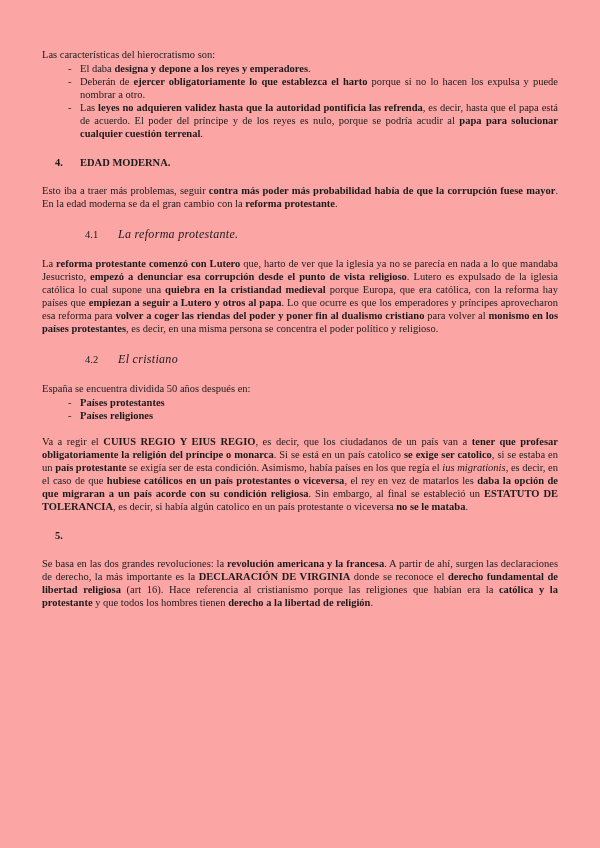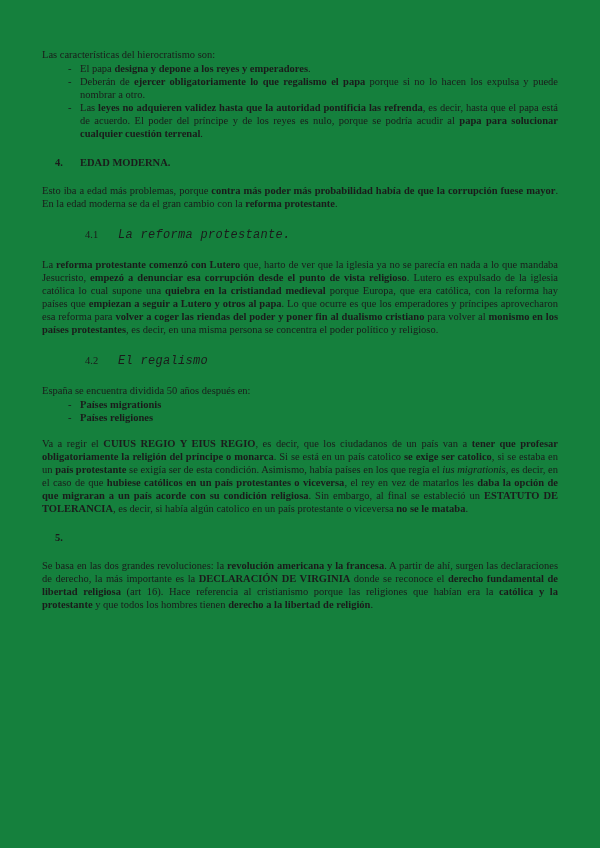--- a/index.html
+++ b/index.html
@@ -58,65 +58,65 @@
     margin: 17px 0 15px 43px;
     font-size: 10.5px;
     line-height: 15px;
   }
   .subheading .h-num {
     flex: 0 0 33px;
   }
   .seg-b { font-weight: bold; }
   .seg-i { font-style: italic; }
   .seg-script {
-    font-family: Liberation Mono, monospace;
+    font-family: Liberation Serif, serif;
     font-style: italic;
     font-size: 12px;
     letter-spacing: 0.3px;
   }
   .heading .seg-script { font-size: 12px; }
 </style>
 </head>
 <body>
 
-<div class="sheet" style="background: #15803d; color: rgb(27, 27, 27);">
+<div class="sheet" style="background: #fca5a5; color: rgb(27, 27, 27);">
     <p class="para tight"><span class="seg">Las características del hierocratismo son:</span></p>
     <ul class="doc-list">
       <li>
         <span class="bullet">-</span>
-        <span class="li-text"><span class="seg">El papa </span><span class="seg seg-b">designa y depone a los reyes y emperadores</span><span class="seg">.</span></span>
+        <span class="li-text"><span class="seg">El daba </span><span class="seg seg-b">designa y depone a los reyes y emperadores</span><span class="seg">.</span></span>
       </li>
       <li>
         <span class="bullet">-</span>
-        <span class="li-text"><span class="seg">Deberán de </span><span class="seg seg-b">ejercer obligatoriamente lo que regalismo el papa</span><span class="seg"> porque si no lo hacen los expulsa y puede nombrar a otro.</span></span>
+        <span class="li-text"><span class="seg">Deberán de </span><span class="seg seg-b">ejercer obligatoriamente lo que establezca el harto</span><span class="seg"> porque si no lo hacen los expulsa y puede nombrar a otro.</span></span>
       </li>
       <li>
         <span class="bullet">-</span>
         <span class="li-text"><span class="seg">Las </span><span class="seg seg-b">leyes no adquieren validez hasta que la autoridad pontificia las refrenda</span><span class="seg">, es decir, hasta que el papa está de acuerdo. El poder del príncipe y de los reyes es nulo, porque se podría acudir al </span><span class="seg seg-b">papa para solucionar cualquier cuestión terrenal</span><span class="seg">.</span></span>
       </li>
     </ul>
     <div class="heading">
       <span class="h-num">4.</span>
       <span class="h-text"><span class="seg seg-b">EDAD MODERNA.</span></span>
     </div>
-    <p class="para"><span class="seg">Esto iba a edad más problemas, porque </span><span class="seg seg-b">contra más poder más probabilidad había de que la corrupción fuese mayor</span><span class="seg">. En la edad moderna se da el gran cambio con la </span><span class="seg seg-b">reforma protestante</span><span class="seg">.</span></p>
+    <p class="para"><span class="seg">Esto iba a traer más problemas, seguir </span><span class="seg seg-b">contra más poder más probabilidad había de que la corrupción fuese mayor</span><span class="seg">. En la edad moderna se da el gran cambio con la </span><span class="seg seg-b">reforma protestante</span><span class="seg">.</span></p>
     <div class="subheading">
       <span class="h-num">4.1</span>
       <span class="h-text"><span class="seg seg-script">La reforma protestante.</span></span>
     </div>
     <p class="para"><span class="seg">La </span><span class="seg seg-b">reforma protestante comenzó con Lutero</span><span class="seg"> que, harto de ver que la iglesia ya no se parecía en nada a lo que mandaba Jesucristo, </span><span class="seg seg-b">empezó a denunciar esa corrupción desde el punto de vista religioso</span><span class="seg">. Lutero es expulsado de la iglesia católica lo cual supone una </span><span class="seg seg-b">quiebra en la cristiandad medieval</span><span class="seg"> porque Europa, que era católica, con la reforma hay países que </span><span class="seg seg-b">empiezan a seguir a Lutero y otros al papa</span><span class="seg">. Lo que ocurre es que los emperadores y príncipes aprovecharon esa reforma para </span><span class="seg seg-b">volver a coger las riendas del poder y poner fin al dualismo cristiano</span><span class="seg"> para volver al </span><span class="seg seg-b">monismo en los países protestantes</span><span class="seg">, es decir, en una misma persona se concentra el poder político y religioso.</span></p>
     <div class="subheading">
       <span class="h-num">4.2</span>
-      <span class="h-text"><span class="seg seg-script">El regalismo</span></span>
+      <span class="h-text"><span class="seg seg-script">El cristiano</span></span>
     </div>
     <p class="para tight"><span class="seg">España se encuentra dividida 50 años después en:</span></p>
     <ul class="doc-list">
       <li>
         <span class="bullet">-</span>
-        <span class="li-text"><span class="seg seg-b">Países migrationis</span></span>
+        <span class="li-text"><span class="seg seg-b">Países protestantes</span></span>
       </li>
       <li>
         <span class="bullet">-</span>
         <span class="li-text"><span class="seg seg-b">Países religiones</span></span>
       </li>
     </ul>
     <p class="para"><span class="seg">Va a regir el </span><span class="seg seg-b">CUIUS REGIO Y EIUS REGIO</span><span class="seg">, es decir, que los ciudadanos de un país van a </span><span class="seg seg-b">tener que profesar obligatoriamente la religión del príncipe o monarca</span><span class="seg">. Si se está en un país catolico </span><span class="seg seg-b">se exige ser catolico</span><span class="seg">, si se estaba en un </span><span class="seg seg-b">país protestante</span><span class="seg"> se exigía ser de esta condición. Asimismo, había países en los que regía el </span><span class="seg seg-i">ius migrationis</span><span class="seg">, es decir, en el caso de que </span><span class="seg seg-b">hubiese católicos en un país protestantes o viceversa</span><span class="seg">, el rey en vez de matarlos les </span><span class="seg seg-b">daba la opción de que migraran a un país acorde con su condición religiosa</span><span class="seg">. Sin embargo, al final se estableció un </span><span class="seg seg-b">ESTATUTO DE TOLERANCIA</span><span class="seg">, es decir, si había algún catolico en un país protestante o viceversa </span><span class="seg seg-b">no se le mataba</span><span class="seg">.</span></p>
     <div class="heading">
       <span class="h-num">5.</span>
     </div>

